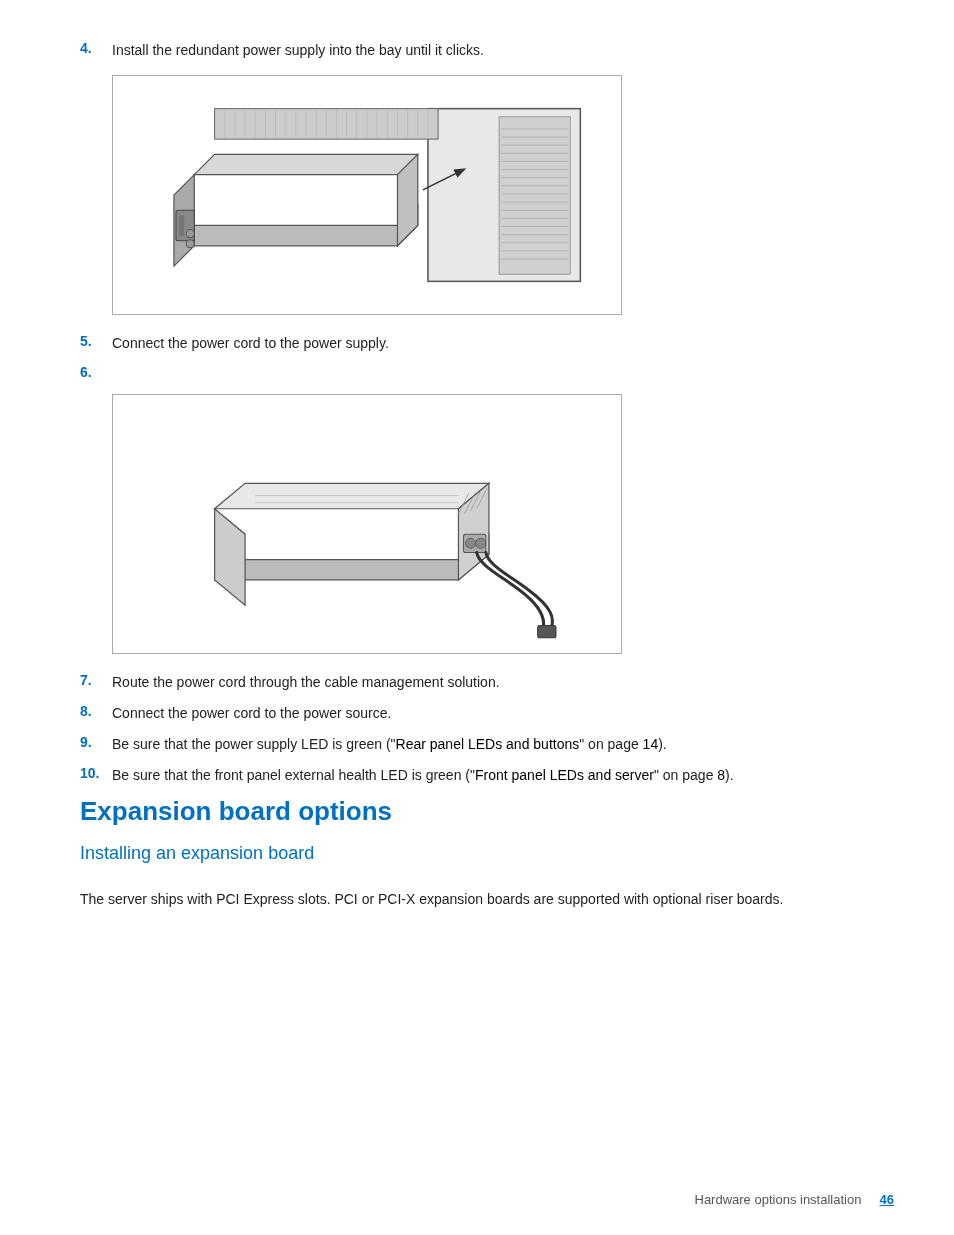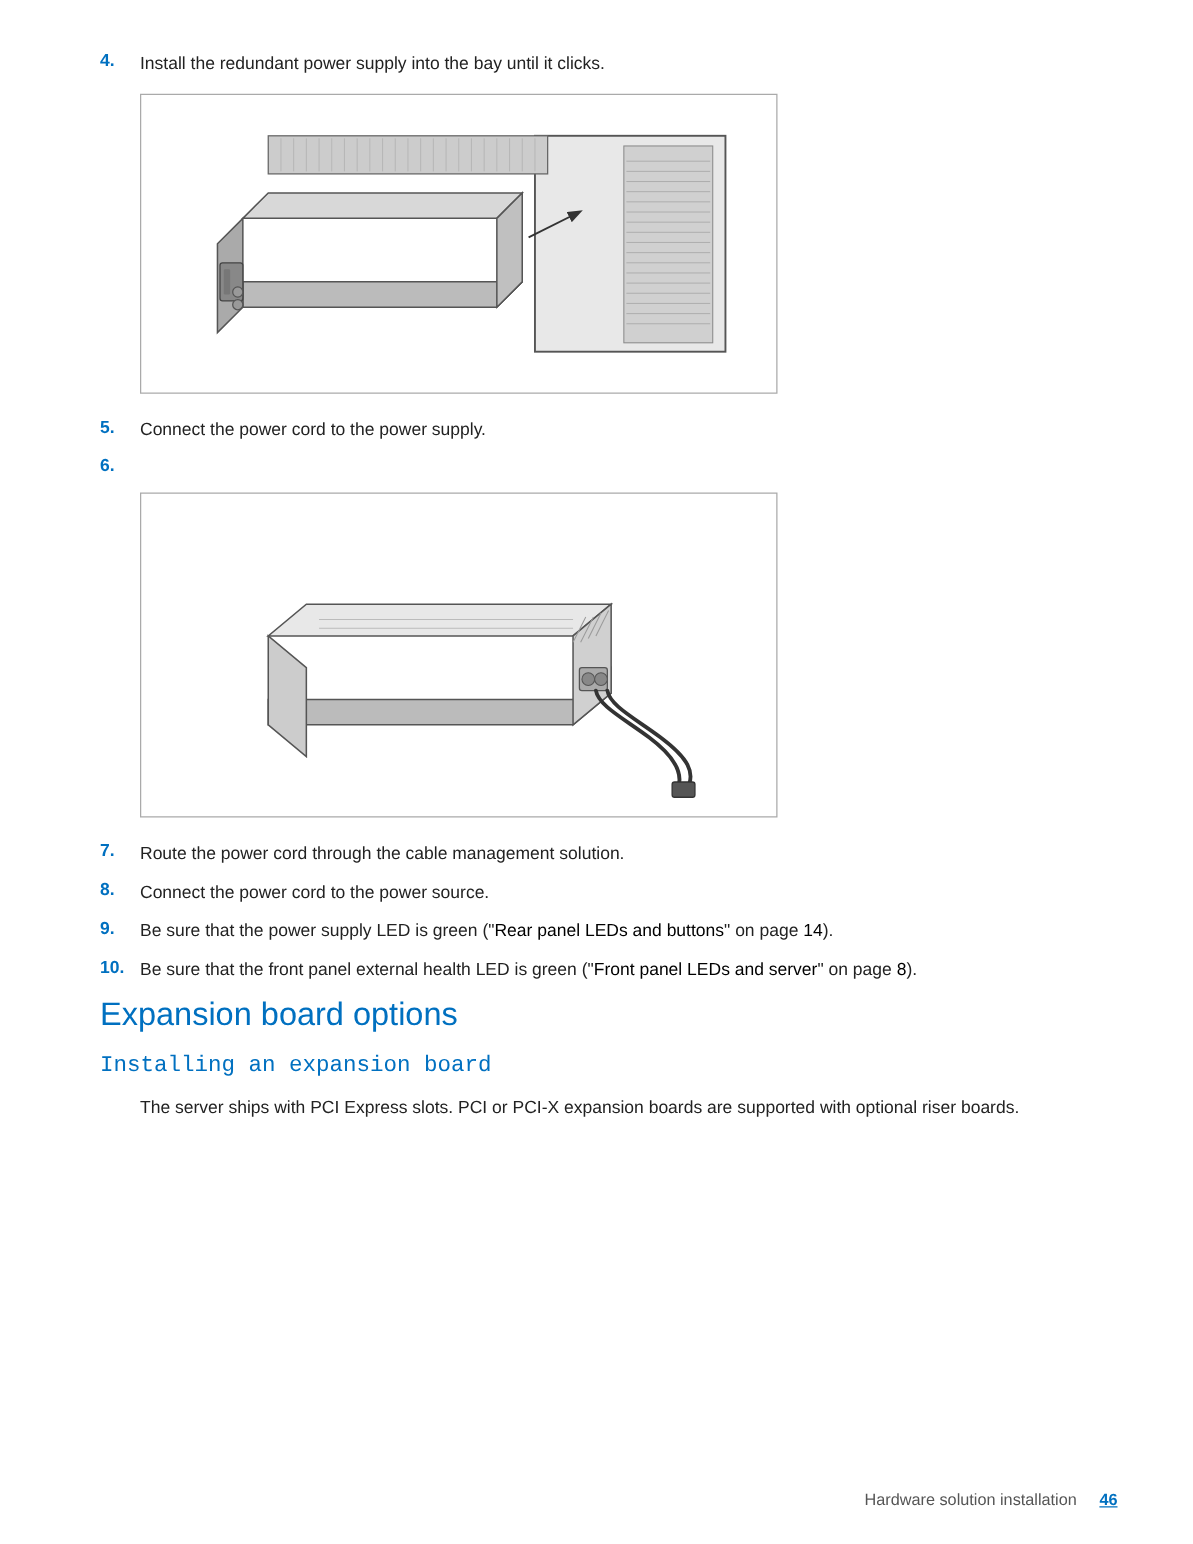--- a/index.html
+++ b/index.html
@@ -61,32 +61,30 @@
 
     
     .diagram-svg {
       width: 100%;
       height: 100%;
     }
 
     .section-title {
       color: #0070c0;
       font-size: 26px;
-      font-weight: normal;
+      font-weight: bold;
       margin-bottom: 16px;
     }
     .subsection-title {
       color: #0070c0;
       font-size: 18px;
       font-weight: normal;
-      margin-bottom: 11px;
-      font-family: Liberation Mono, monospace;
+      margin-bottom: 24px;
     }
     .section-body {
-      margin-left: 32px;
       font-size: 14px;
       line-height: 1.6;
       color: #222;
     }
     .footer {
       position: absolute;
       bottom: 28px;
       right: 60px;
       font-size: 13px;
       color: #555;
@@ -245,18 +243,18 @@
     </span>
   </div>
 
   <div class="section-title">Expansion board options</div>
 
   <div class="subsection-title">Installing an expansion board</div>
 
   <div class="section-body">The server ships with PCI Express slots. PCI or PCI-X expansion boards are supported with optional riser boards.</div>
 
   <div class="footer">
-    <span class="footer-text">Hardware solution installation</span>
+    <span class="footer-text">Hardware options installation</span>
     <span class="footer-text">&nbsp;&nbsp;&nbsp;</span>
     <span class="footer-page">46</span>
   </div>
 
 </div>
 
 </body></html>

